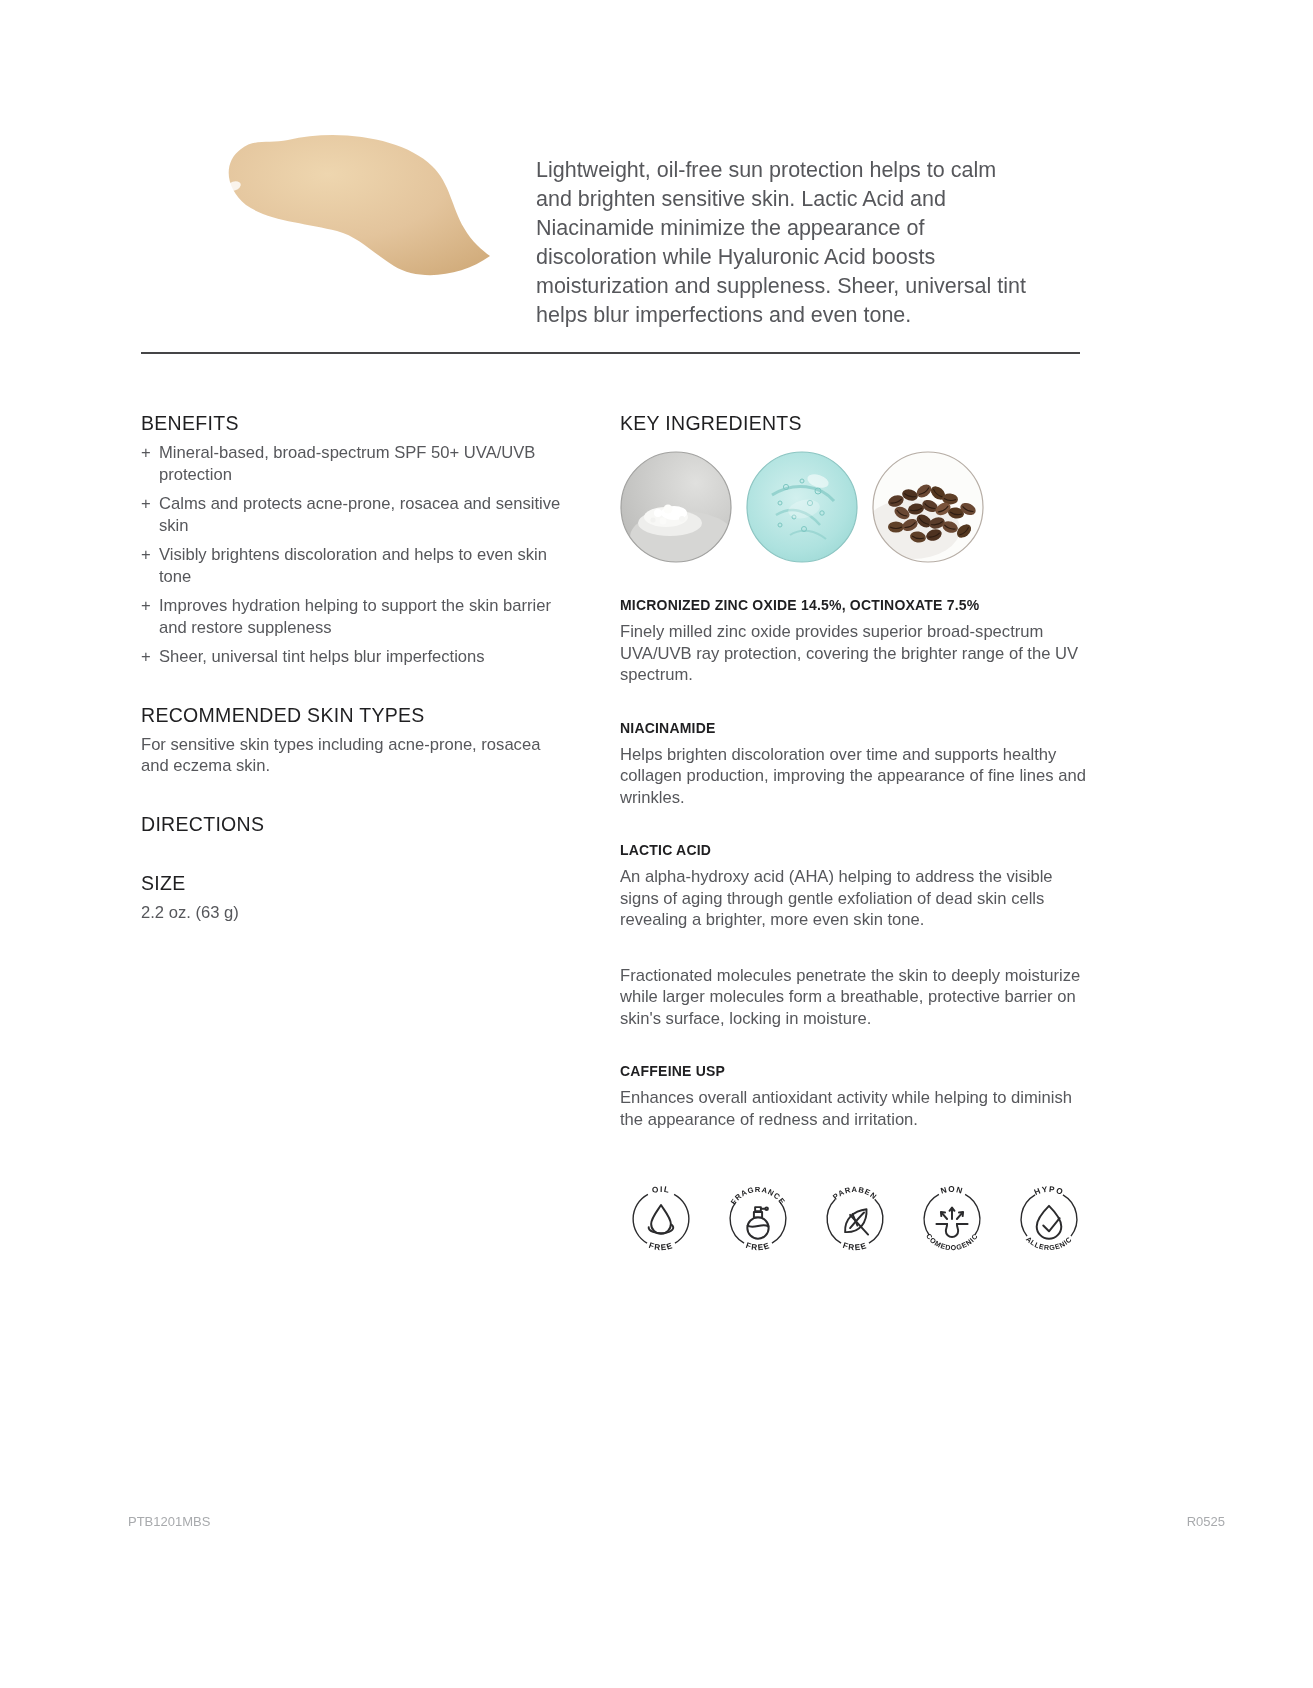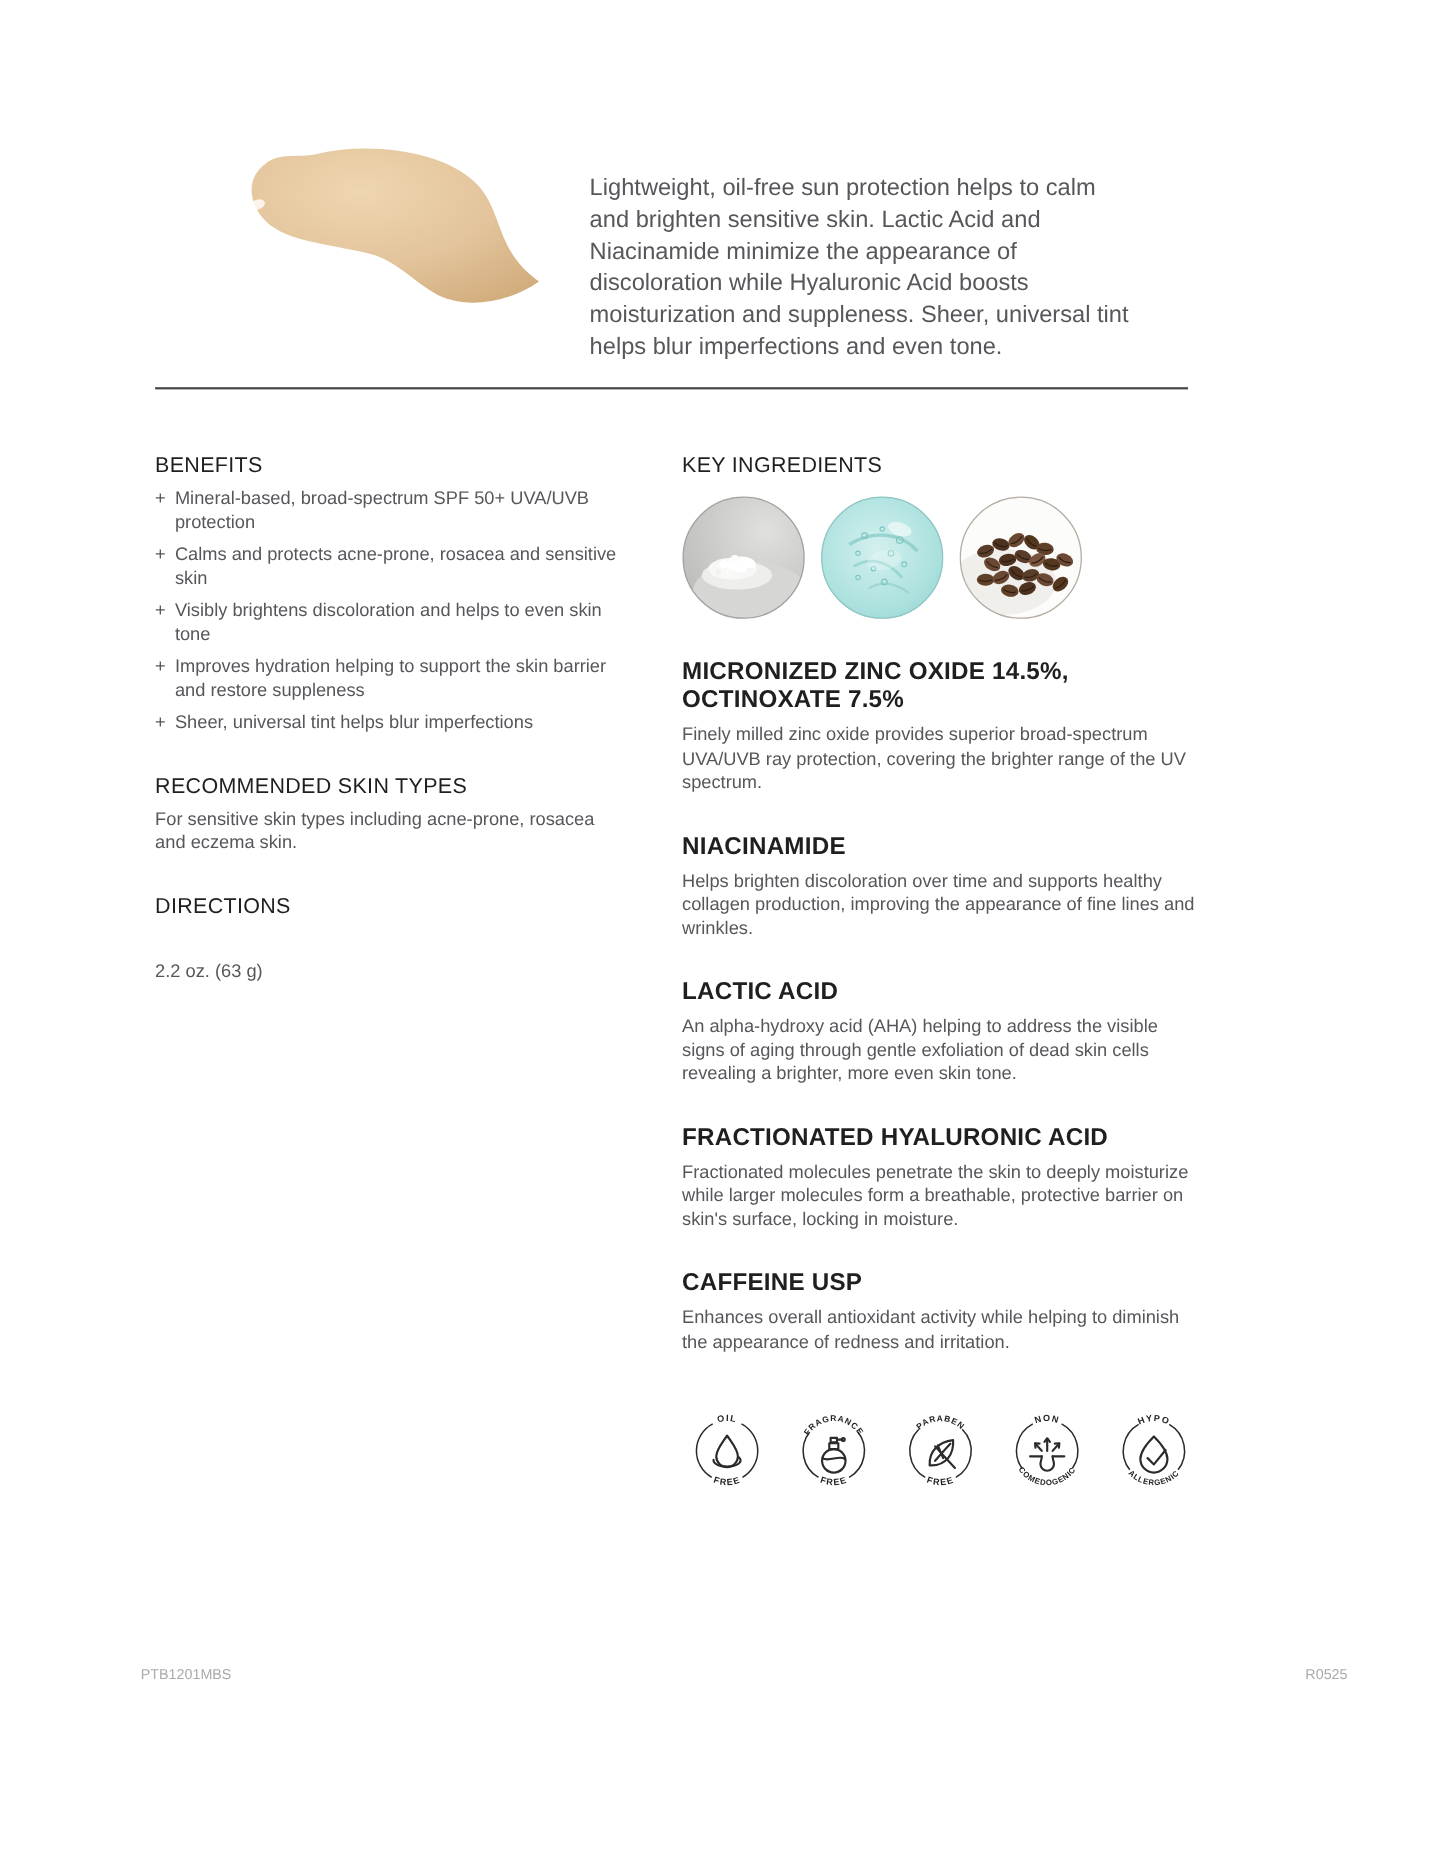--- a/index.html
+++ b/index.html
@@ -6,21 +6,21 @@
   .page{position:relative;width:1313px;height:1688px;background:#fff;overflow:hidden;
         font-family:"Liberation Sans",sans-serif;color:#55565a;}
   
   .swatch{position:absolute;left:210px;top:124px;width:282px;height:172px;}
   .intro{position:absolute;left:536px;top:134px;width:492px;font-size:21.5px;line-height:29px;color:#56575b;}
   .divider{position:absolute;left:141px;top:352px;width:939px;height:2px;background:#454547;}
   
   .col-left{position:absolute;left:141px;top:412px;width:424px;}
   .col-right{position:absolute;left:620px;top:412px;width:470px;}
   .h1{font-size:19.5px;font-weight:normal;color:#1f1f21;letter-spacing:.3px;margin:0 0 7px 0;}
-  .h2{font-size:22px;font-weight:bold;color:#1f1f21;letter-spacing:.2px;margin:0 0 8px 0;}
+  .h2{font-size:14px;font-weight:bold;color:#1f1f21;letter-spacing:.2px;margin:0 0 8px 0;}
   .body{font-size:16.6px;line-height:21.5px;color:#56575b;margin:0;}
   .section{margin-bottom:36px;}
   ul.benefits{list-style:none;margin:0;padding:0;}
   ul.benefits li{display:flex;margin-bottom:8px;font-size:16.6px;line-height:21.5px;color:#56575b;}
   ul.benefits .plus{flex:0 0 18px;color:#56575b;}
   
   .circles{display:flex;gap:14px;margin:16px 0 34px 0;}
   .ing-section{margin-bottom:34px;}
   
   .badges{display:flex;gap:15px;margin-top:46px;}
@@ -95,20 +95,21 @@
     <div class="section">
       <h3 class="h1">RECOMMENDED SKIN TYPES</h3>
       <p class="body">For sensitive skin types including acne-prone, rosacea and eczema skin.</p>
     </div>
 
     <div class="section">
       <h3 class="h1">DIRECTIONS</h3>
     </div>
 
     <div class="section">
+      <h3 class="h1">SIZE</h3>
       <p class="body">2.2 oz. (63 g)</p>
     </div>
   </div>
 
   <div class="col-right">
     <h3 class="h1">KEY INGREDIENTS</h3>
 
     <div class="circles">
 
       <svg width="112" height="112" viewBox="0 0 112 112">
@@ -268,21 +269,20 @@
     </div>
     <div class="ing-section">
       <h4 class="h2">NIACINAMIDE</h4>
       <p class="body">Helps brighten discoloration over time and supports healthy collagen production, improving the appearance of fine lines and wrinkles.</p>
     </div>
     <div class="ing-section">
       <h4 class="h2">LACTIC ACID</h4>
       <p class="body">An alpha-hydroxy acid (AHA) helping to address the visible signs of aging through gentle exfoliation of dead skin cells revealing a brighter, more even skin tone.</p>
     </div>
     <div class="ing-section">
-      <h4 class="h2">FRACTIONATED HYALURONIC ACID</h4>
       <p class="body">Fractionated molecules penetrate the skin to deeply moisturize while larger molecules form a breathable, protective barrier on skin's surface, locking in moisture.</p>
     </div>
     <div class="ing-section">
       <h4 class="h2">CAFFEINE USP</h4>
       <p class="body">Enhances overall antioxidant activity while helping to diminish the appearance of redness and irritation.</p>
     </div>
 
     <div class="badges">
 
       <svg class="badge-svg" viewBox="0 0 100 100">

